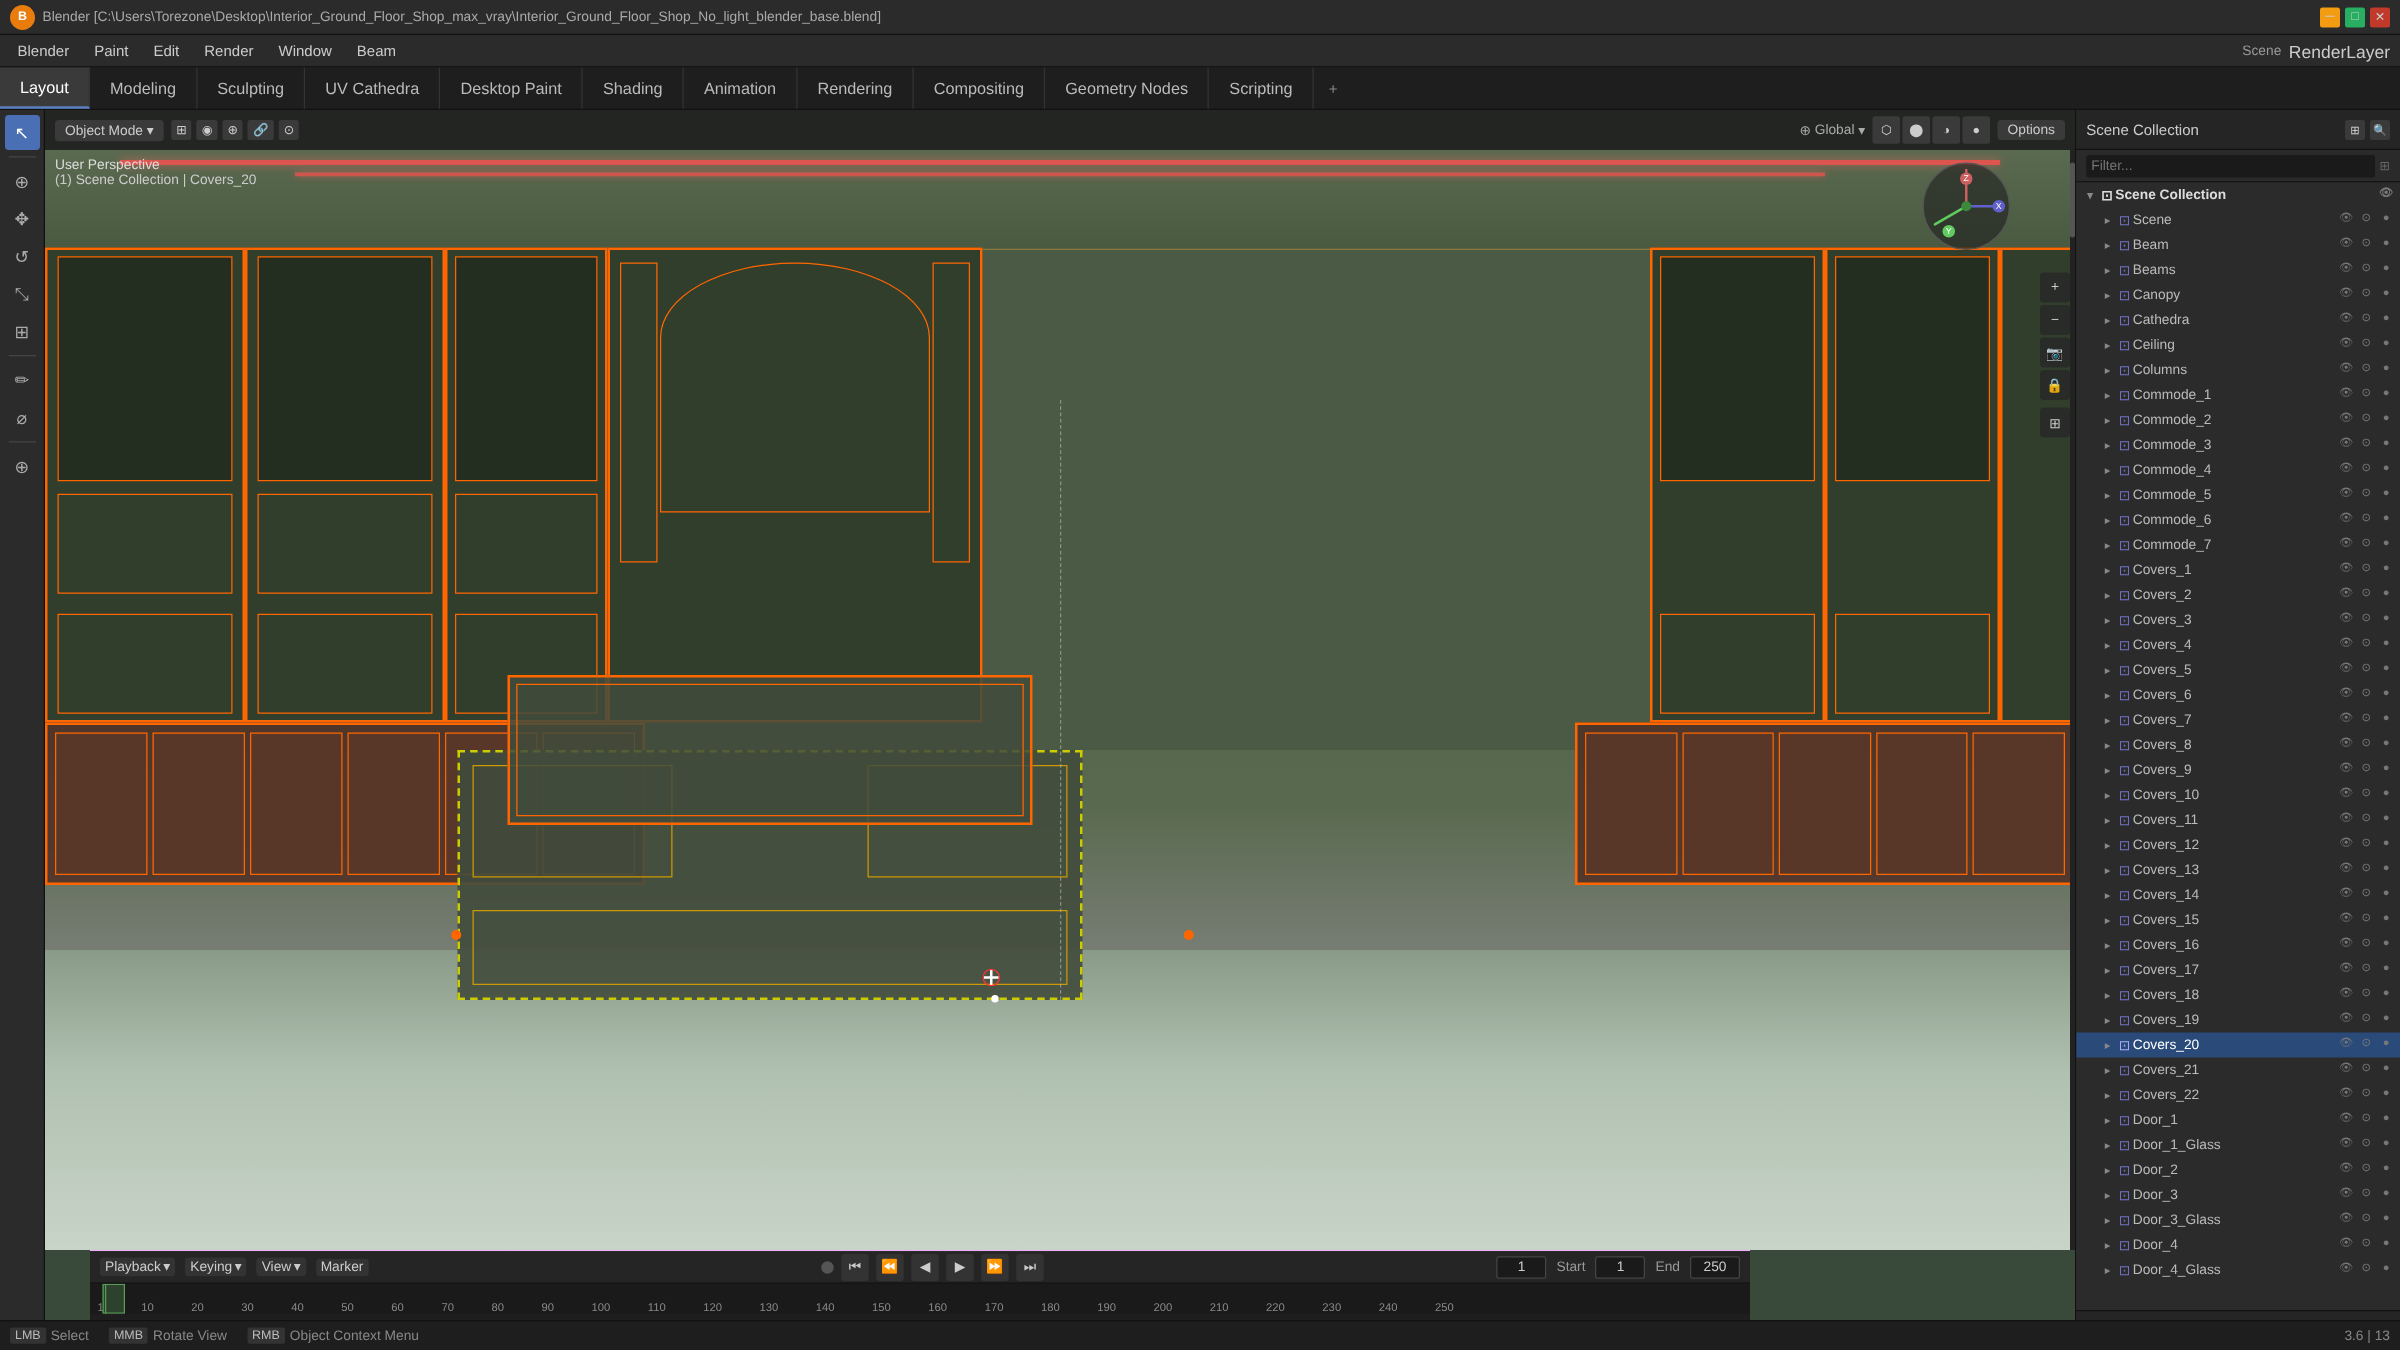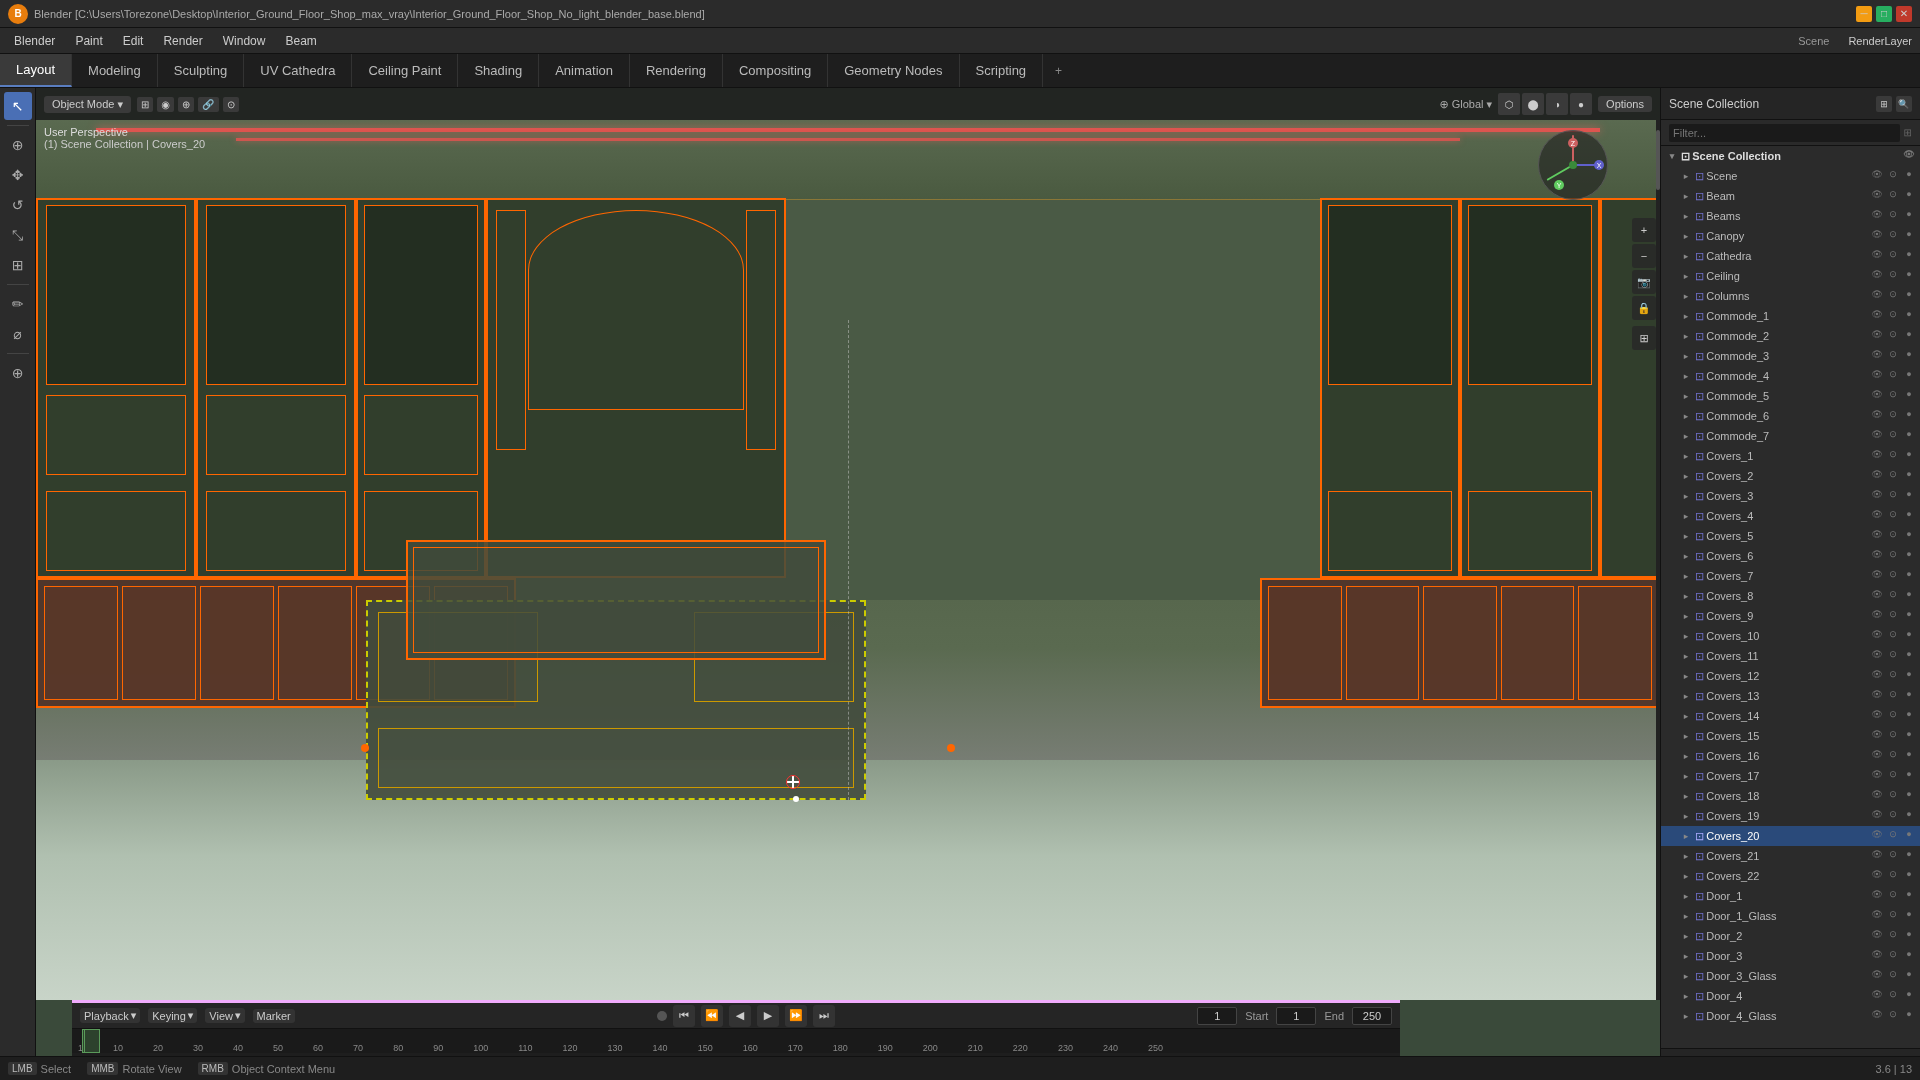--- a/index.html
+++ b/index.html
@@ -270,21 +270,21 @@
     .tree-item.collection { color: #ddd; font-weight: bold; }
 
     
     #bottom-panel {
       position: absolute;
       bottom: 0;
       left: 36px;
       right: 260px;
       height: 80px;
       background: #1e1e1e;
-      border-top: 3px solid #f0abfc;
+      border-top: 1px solid #f0abfc;
       z-index: 5;
     }
     #timeline-header {
       height: 26px;
       background: #252525;
       display: flex;
       align-items: center;
       padding: 0 8px;
       gap: 8px;
       border-bottom: 1px solid #111;
@@ -443,30 +443,30 @@
 <div id="menu-bar">
   <div class="menu-item">Blender</div>
   <div class="menu-item">Paint</div>
   <div class="menu-item">Edit</div>
   <div class="menu-item">Render</div>
   <div class="menu-item">Window</div>
   <div class="menu-item">Beam</div>
   <div style="flex:1"></div>
   <div style="display:flex;align-items:center;gap:6px;margin-right:8px;">
     <span style="font-size:11px;color:#999;">Scene</span>
-    <span style="font-size:11px;color:#ccc;margin-left:13px;">RenderLayer</span>
+    <span style="font-size:14px;color:#ccc;">RenderLayer</span>
   </div>
 </div>
 
 <div id="workspace-bar">
   <div class="workspace-tab active">Layout</div>
   <div class="workspace-tab">Modeling</div>
   <div class="workspace-tab">Sculpting</div>
   <div class="workspace-tab">UV Cathedra</div>
-  <div class="workspace-tab">Ceiling Paint</div>
+  <div class="workspace-tab">Desktop Paint</div>
   <div class="workspace-tab">Shading</div>
   <div class="workspace-tab">Animation</div>
   <div class="workspace-tab">Rendering</div>
   <div class="workspace-tab">Compositing</div>
   <div class="workspace-tab">Geometry Nodes</div>
   <div class="workspace-tab">Scripting</div>
   <div class="workspace-tab-plus">+</div>
 </div>
 
 <div id="main-area">

